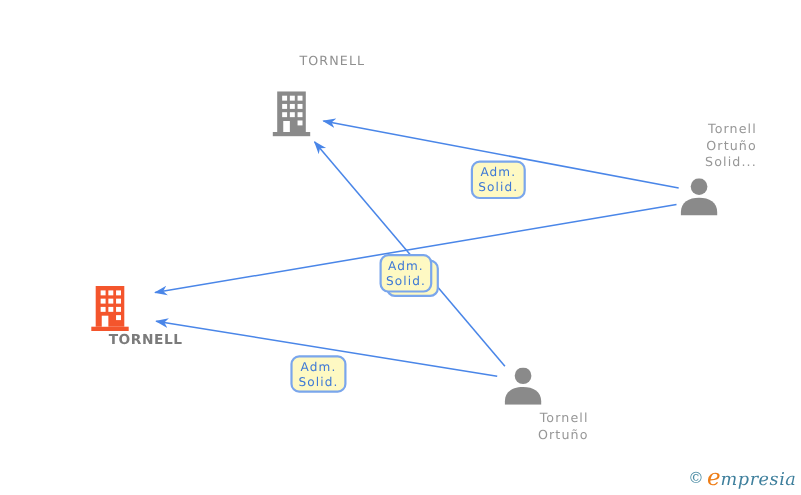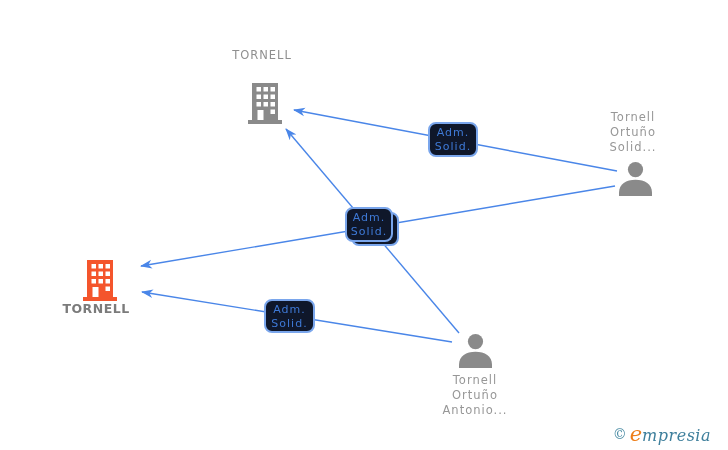--- a/index.html
+++ b/index.html
@@ -3,34 +3,34 @@
 <meta charset="utf-8">
 <style>
   html,body{margin:0;padding:0;background:#fff;}
   body{width:728px;height:450px;position:relative;overflow:hidden;
        font-family:"DejaVu Sans","Liberation Sans",sans-serif;}
   .canvas{position:absolute;left:0;top:0;width:728px;height:450px;background:var(--bg,#fff);}
   .edges{position:absolute;left:0;top:0;z-index:1;}
   .edge{stroke:var(--edge-blue,#4a86e8);stroke-width:1.4;fill:none;}
   .arrowhead{fill:var(--edge-blue,#4a86e8);}
   .edge-label{position:absolute;z-index:3;box-sizing:border-box;
-      background:#0f172a;border:2px solid var(--label-border,#7aa6ec);border-radius:8px;
+      background:#fef9c3;border:2px solid var(--label-border,#7aa6ec);border-radius:8px;
       color:var(--label-text,#3e79d6);font-size:11px;line-height:14px;text-align:center;
-      letter-spacing:1px;padding-top:2px;}
+      letter-spacing:1px;padding-top:2px;margin-top:24px;}
   .edge-label.back{z-index:2;}
   .node{position:absolute;z-index:4;}
   .node-icon{display:block;}
   .building-gray{color:var(--node-gray,#8a8a8a);}
   .building-orange{color:var(--orange,#f4552c);}
   .person-gray{color:var(--node-gray,#8a8a8a);}
-  .node-label{position:absolute;z-index:4;text-align:center;
+  .node-label{position:absolute;z-index:4;text-align:right;
       color:#979797;font-size:11.5px;line-height:15px;letter-spacing:1px;}
   .node-label.caps{color:#8f8f8f;}
   .node-label.bold{font-weight:bold;color:#7b7b7b;font-size:12.5px;line-height:16px;letter-spacing:0.5px;}
-  .logo{position:absolute;right:17px;bottom:4px;z-index:5;white-space:nowrap;
+  .logo{position:absolute;right:4px;bottom:4px;z-index:5;white-space:nowrap;
       font-family:"DejaVu Serif","Liberation Serif",serif;font-style:italic;}
   .logo .c{color:var(--logo-c,#4b8ca4);font-size:14px;font-style:normal;margin-right:3px;vertical-align:2px;}
   .logo .e{color:var(--logo-e,#ee7d17);font-size:21px;}
   .logo .rest{color:var(--logo-rest,#3e7f9c);font-size:16px;letter-spacing:0.5px;}
 </style>
 </head>
 <body>
 
 <div class="canvas">
 
@@ -123,20 +123,19 @@
 
   <div class="node" style="left:457px;top:334px;">
     <svg class="node-icon person-gray" width="37" height="34" viewBox="0 0 37 34">
       <circle cx="18.5" cy="7.6" r="7.6" fill="currentColor"></circle>
       <path d="M2,34 v-3.2 c0,-8.8 7.2,-13 16.5,-13 c9.3,0 16.5,4.2 16.5,13 V34 Z" fill="currentColor"></path>
     </svg>
   </div>
   <div class="node-label" style="left:415px;top:373px;width:120px;">
     <div>Tornell</div>
     <div>Ortuño</div>
-    <div>Antonio...</div>
   </div>
 
   <div class="logo">
     <span class="c">©</span><span class="e">e</span><span class="rest">mpresia</span>
   </div>
 
 </div>
 
 </body></html>

